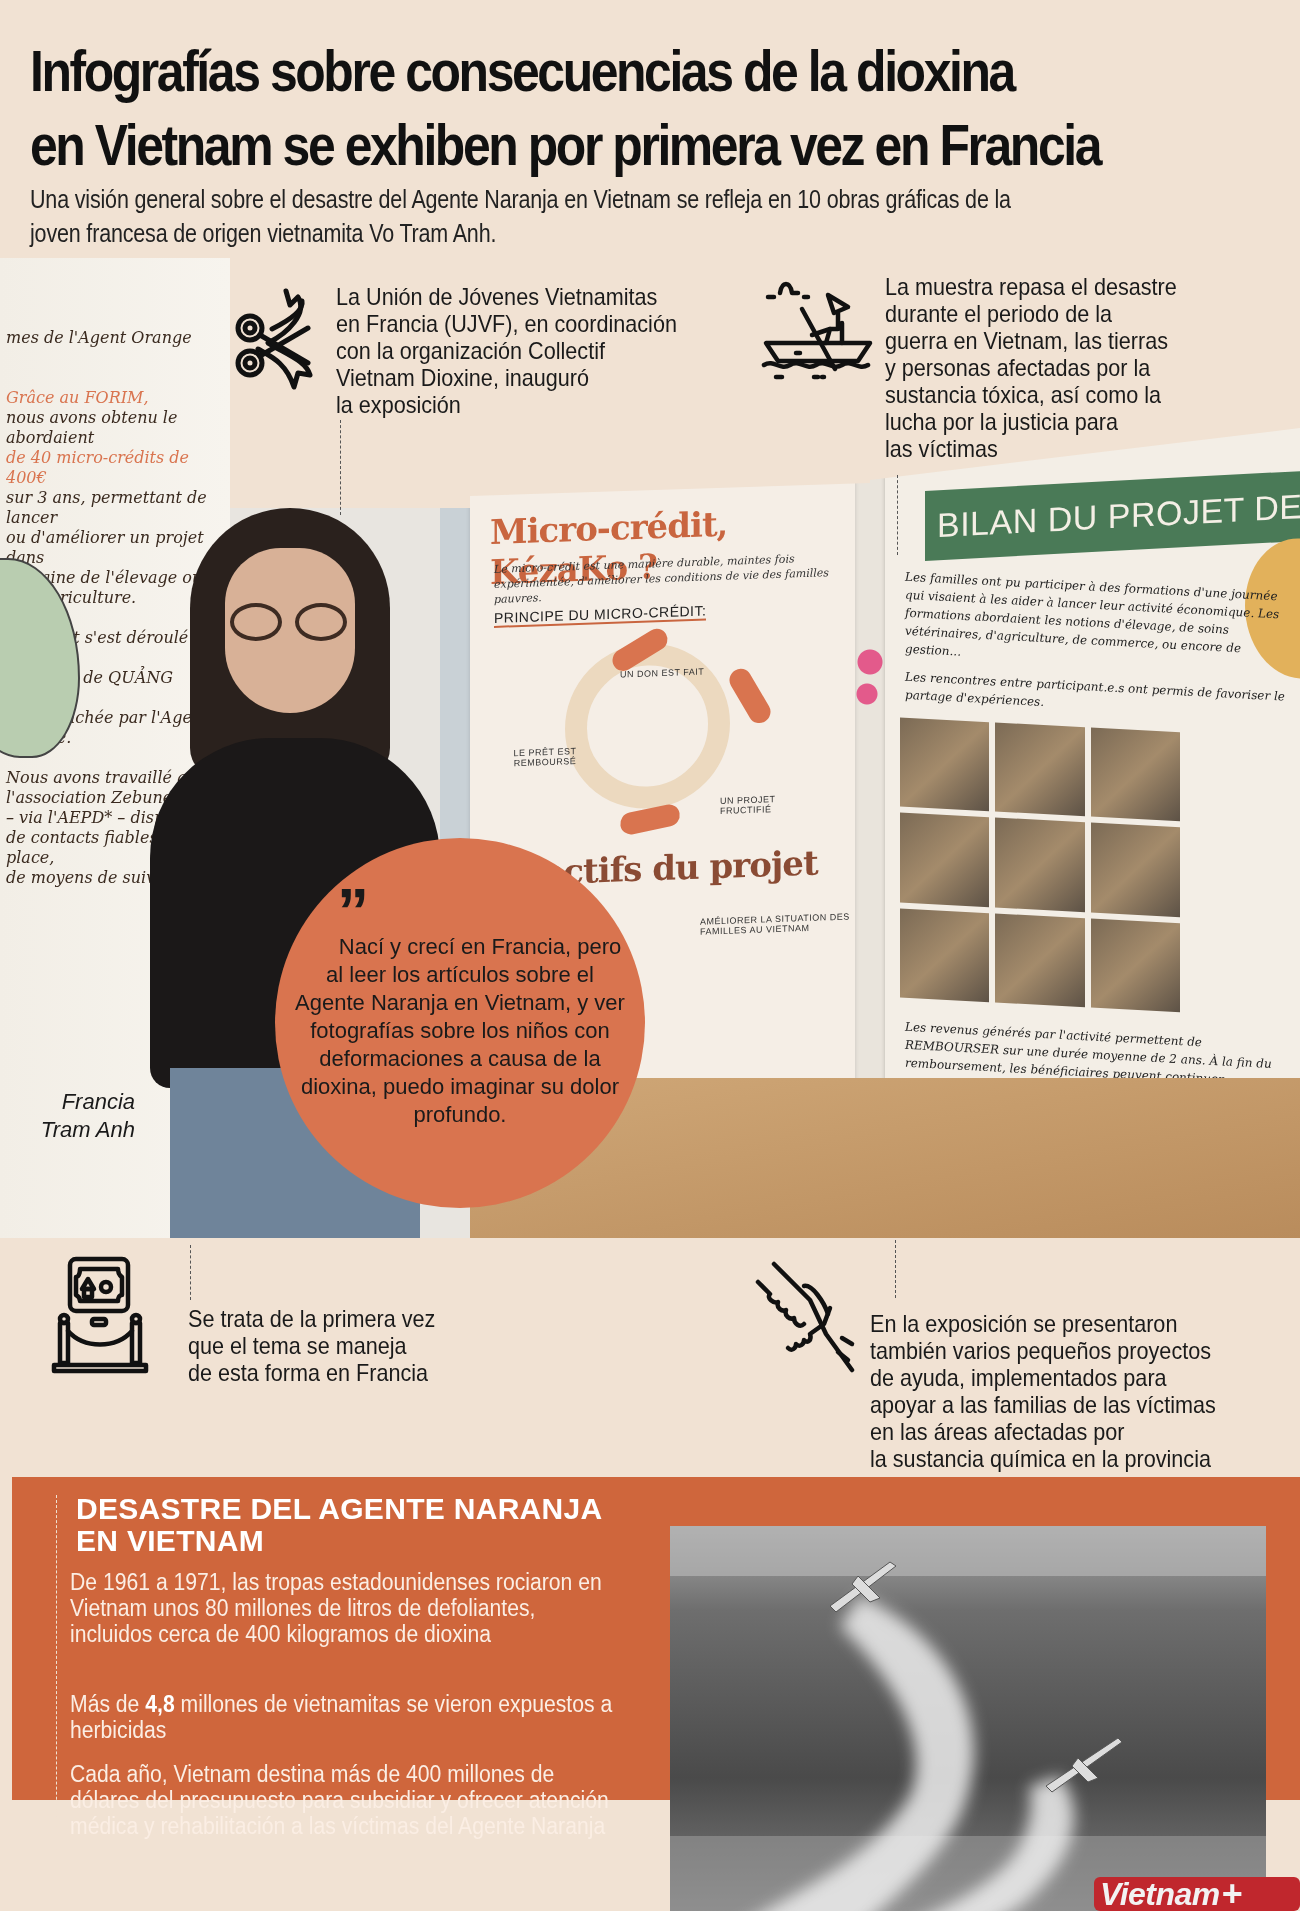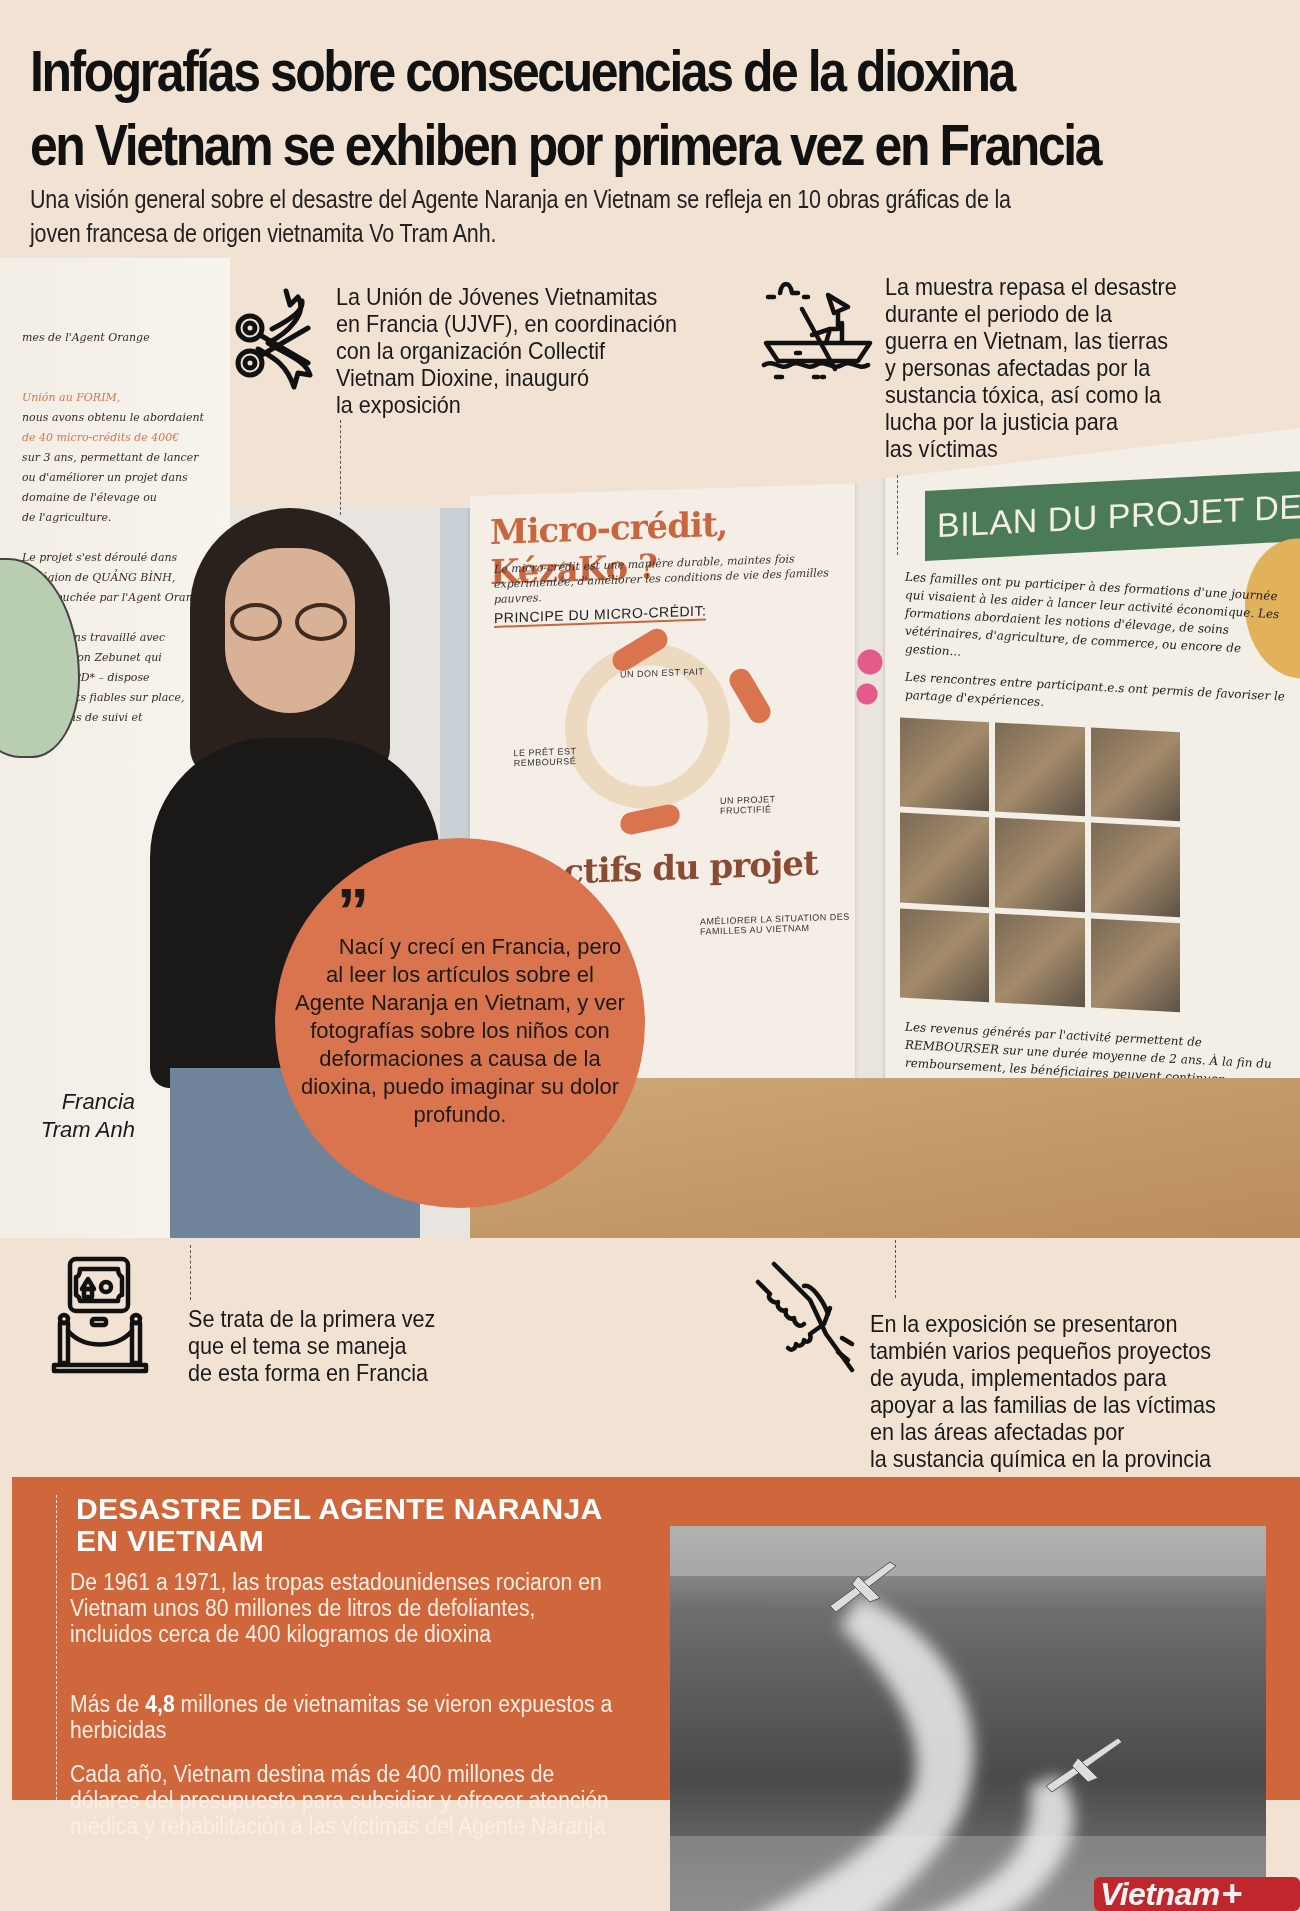--- a/index.html
+++ b/index.html
@@ -5,21 +5,21 @@
   * { box-sizing: border-box; margin: 0; padding: 0; }
   html, body { width: 1300px; height: 1911px; overflow: hidden; }
   body { background: #f1e2d3; font-family: "Liberation Sans", sans-serif; color: #1a1a1a; position: relative; }
 
   .title { position: absolute; left: 30px; top: 34px; width: 1260px; font-family: "Liberation Sans", sans-serif; font-weight: bold; font-size: 58px; line-height: 74px; letter-spacing: -2.8px; transform: scaleX(0.86); transform-origin: left top; width: 1470px; color: #111; }
   .subtitle { position: absolute; left: 30px; top: 182px; width: 1400px; font-size: 25px; line-height: 34px; color: #222; transform: scaleX(0.86); transform-origin: left top; letter-spacing: -0.2px; }
 
   
   .photo { position: absolute; left: 0; top: 258px; width: 1300px; height: 980px; overflow: hidden; background: #e9e4dc; }
   .wall-left { position: absolute; left: 0; top: 0; width: 230px; height: 980px; background: linear-gradient(90deg, #f2eee6, #f7f4ee); }
-  .poster-left-text { position: absolute; left: 6px; top: 70px; width: 215px; font-family: "DejaVu Serif", serif; font-style: italic; font-size: 11px; line-height: 20px; color: #3a2a1f; margin-left: 16px; }
+  .poster-left-text { position: absolute; left: 6px; top: 70px; width: 215px; font-family: "DejaVu Serif", serif; font-style: italic; font-size: 16px; line-height: 20px; color: #3a2a1f; }
   .poster-left-text .hl { color: #d9744f; }
   .map-shape { position: absolute; left: -40px; top: 300px; width: 120px; height: 200px; background: #b9cdb0; border-radius: 30% 60% 40% 50%; border: 2px solid #444; }
   .wall-mid { position: absolute; left: 230px; top: 200px; width: 240px; height: 780px; background: #e8e5e0; }
   .wall-bluegray { position: absolute; left: 440px; top: 180px; width: 60px; height: 600px; background: #c9d1d6; }
   .poster-mid { position: absolute; left: 470px; top: 220px; width: 385px; height: 720px; background: #f5eee6; transform: skewY(-2deg); box-shadow: 0 0 4px rgba(0,0,0,0.15); }
   .pm-title { position: absolute; left: 20px; top: 28px; font-family: "DejaVu Serif", serif; font-weight: bold; font-size: 34px; color: #c9653f; letter-spacing: -1px; }
   .pm-sub { position: absolute; left: 24px; top: 78px; font-family: "DejaVu Serif", serif; font-style: italic; font-size: 11px; color: #333; width: 340px; line-height: 15px; }
   .pm-h { position: absolute; left: 24px; top: 126px; font-size: 14px; color: #222; border-bottom: 2px solid #c9653f; letter-spacing: 0.5px; }
   .pm-ring { position: absolute; left: 95px; top: 165px; width: 165px; height: 165px; border-radius: 50%; border: 22px solid #ecd9bf; }
   .pm-arrow { position: absolute; width: 60px; height: 22px; background: #d9744f; border-radius: 12px; }
@@ -73,21 +73,21 @@
 <p class="subtitle">
   <span>Una visión general sobre el desastre del Agente Naranja en Vietnam se refleja en 10 obras gráficas  de la</span><br>
   <span>joven francesa de origen vietnamita Vo Tram Anh.</span>
 </p>
 
 <div class="photo">
   <div class="wall-left"></div>
   <div class="poster-left-text">
     <div>mes de l'Agent Orange</div>
     <div style="height:40px"></div>
-    <div class="hl">Unión au FORIM,</div>
+    <div class="hl">Grâce au FORIM,</div>
     <div>nous avons obtenu le abordaient</div>
     <div class="hl">de 40 micro-crédits de 400€</div>
     <div>sur 3 ans, permettant de lancer</div>
     <div>ou d'améliorer un projet dans</div>
     <div>domaine de l'élevage ou</div>
     <div>de l'agriculture.</div>
     <div style="height:20px"></div>
     <div>Le projet s'est déroulé dans</div>
     <div>la région de QUẢNG BÌNH,</div>
     <div>zone touchée par l'Agent Orange.</div>

